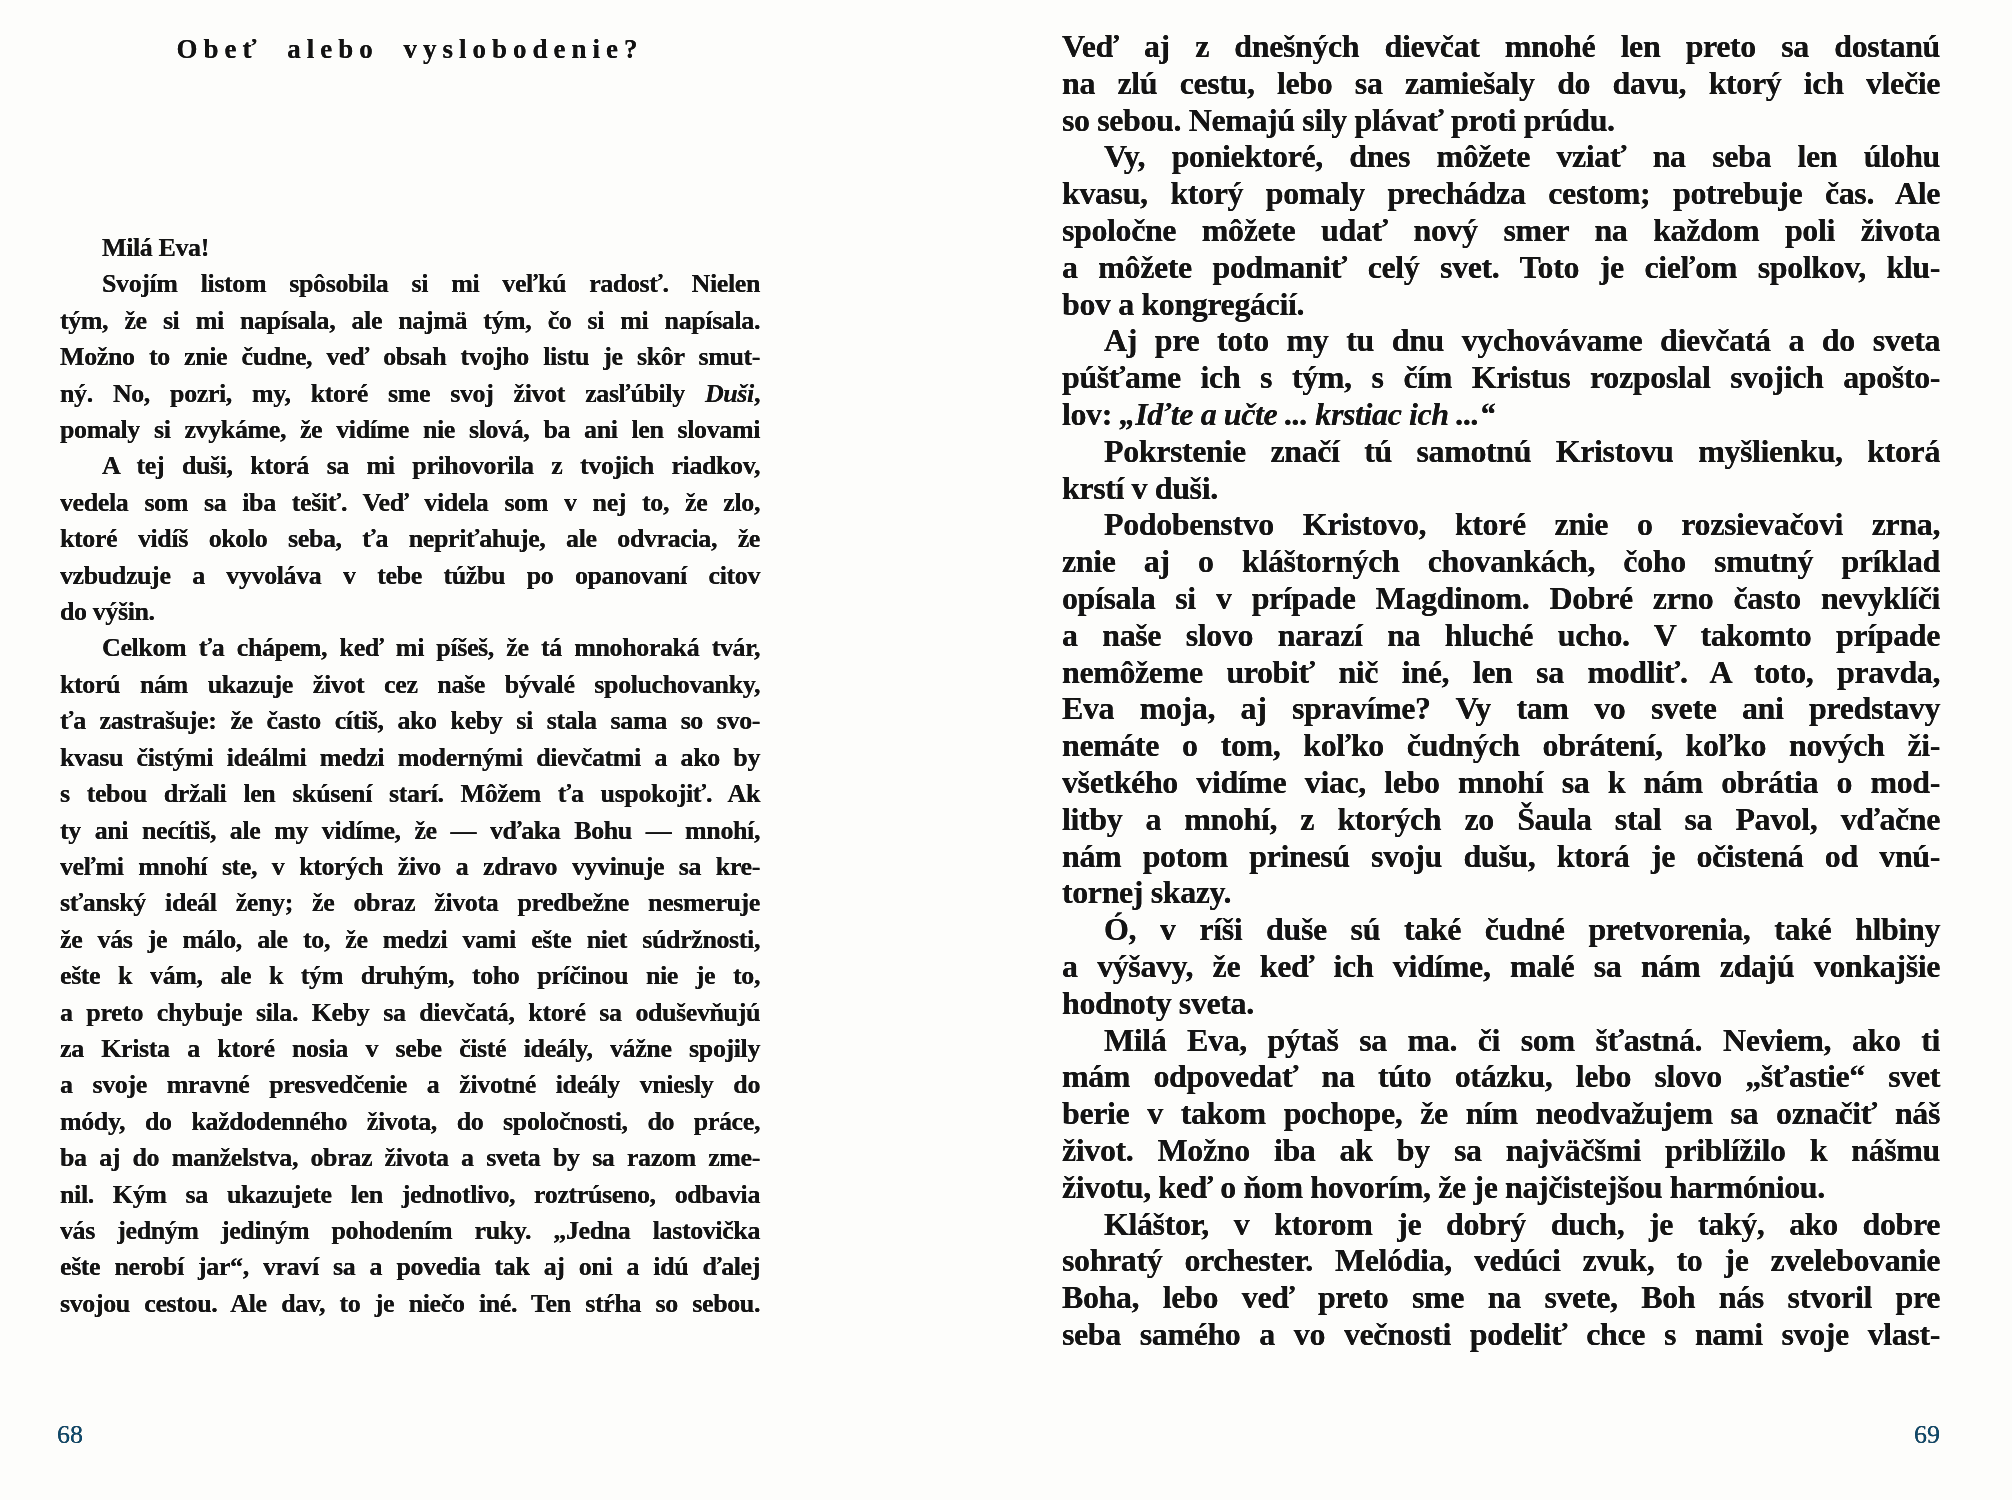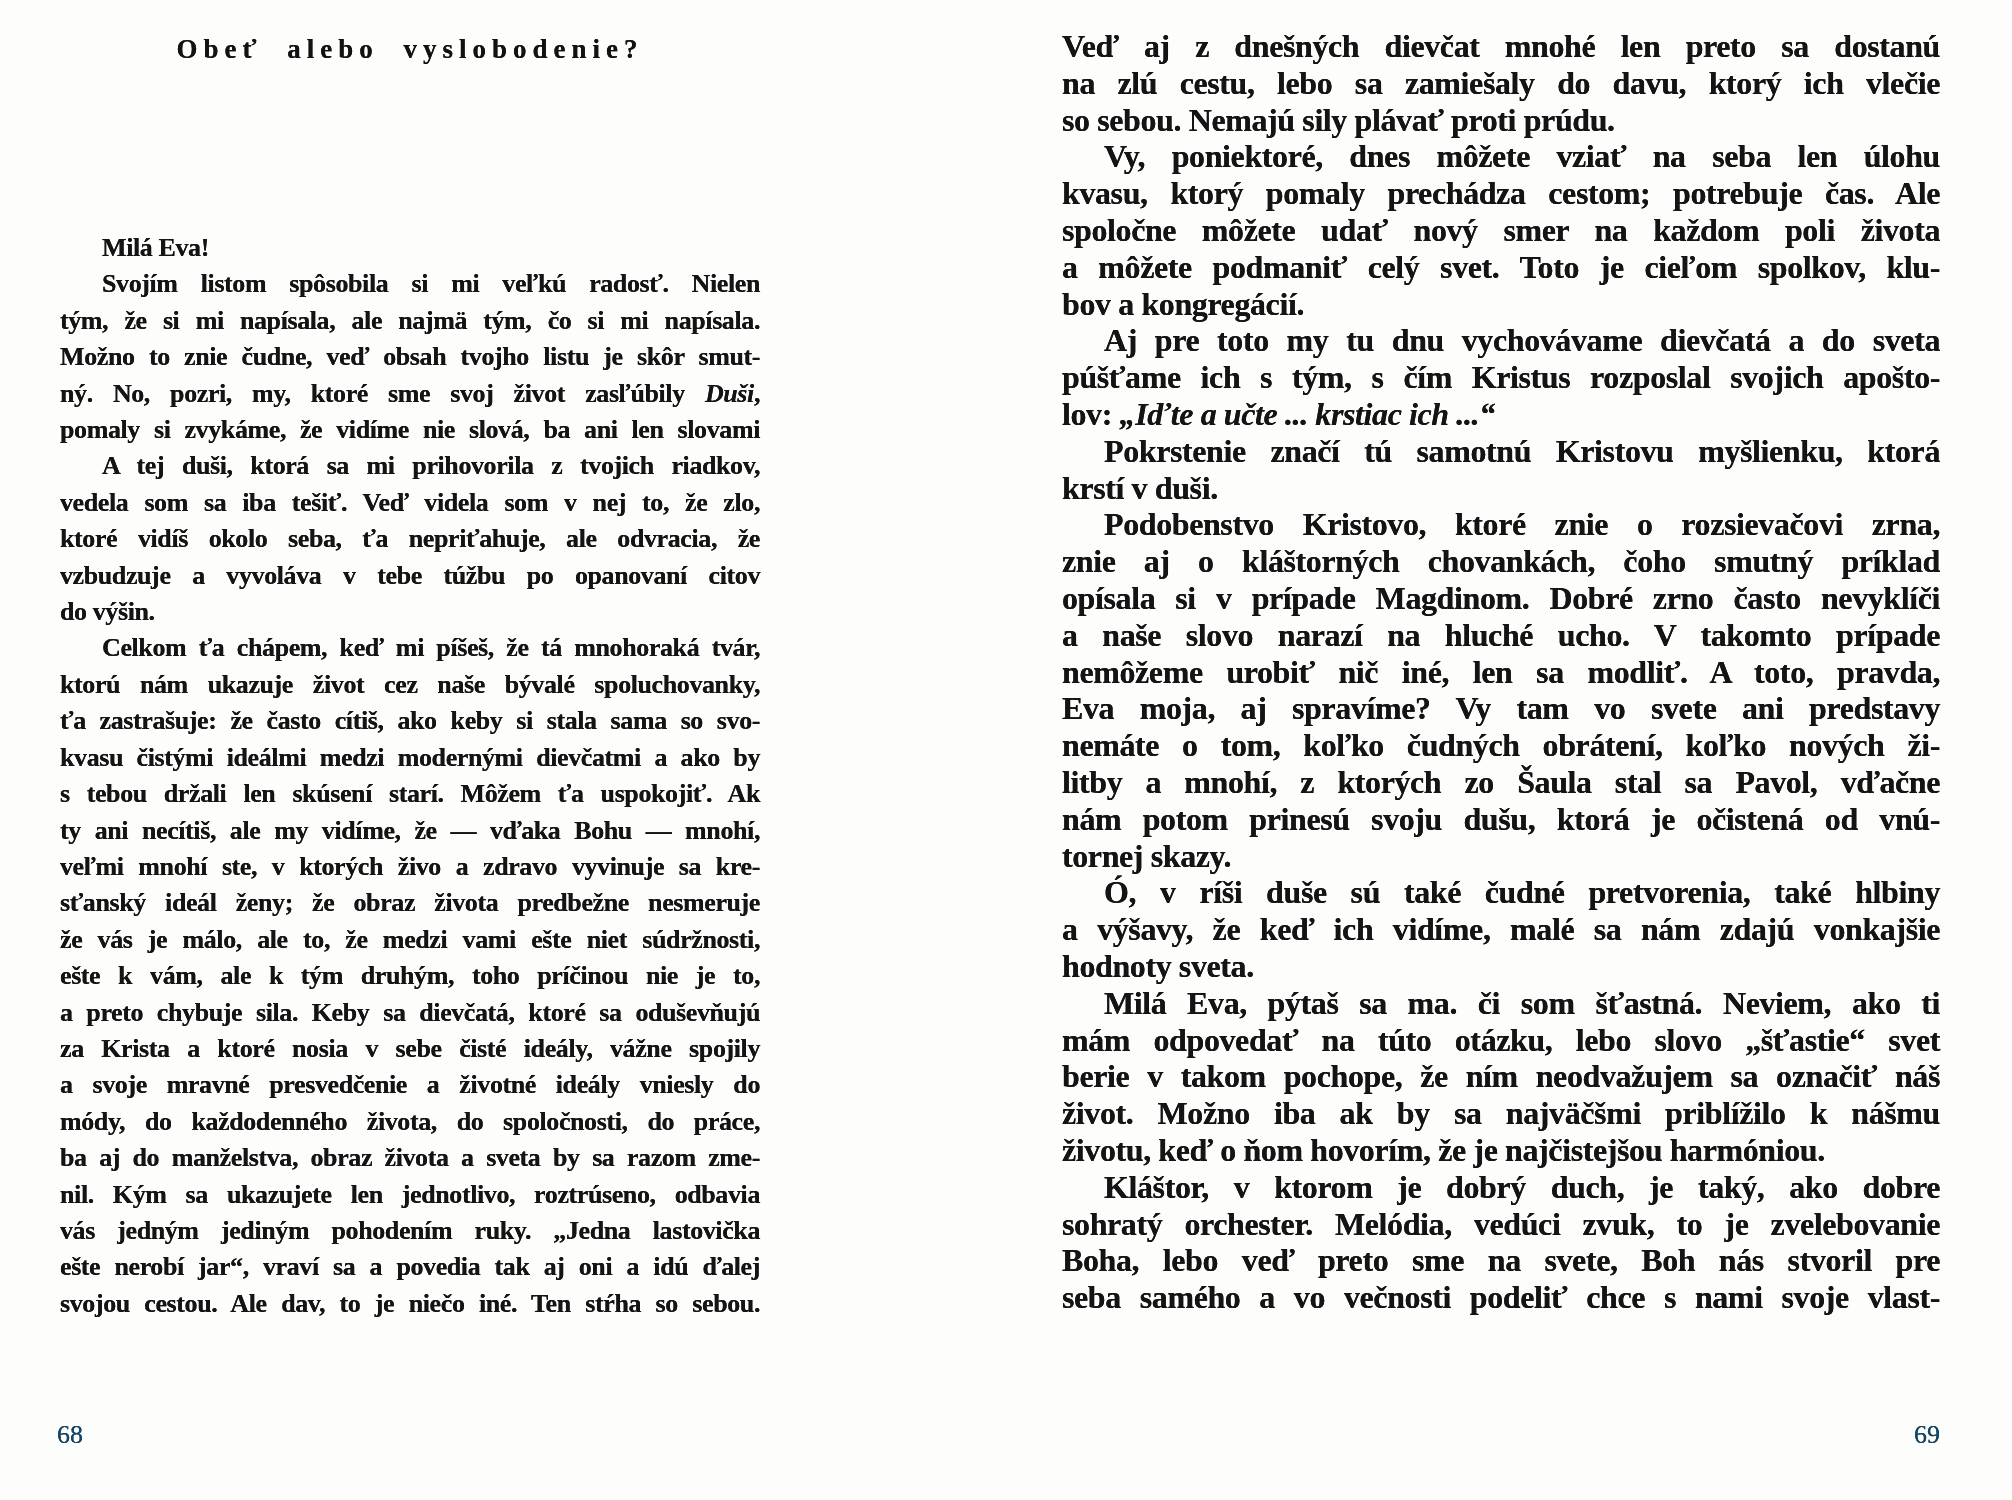--- a/index.html
+++ b/index.html
@@ -143,20 +143,21 @@
         <div class="line end"><span>krstí v duši.</span></div>
       </div>
       <div class="paragraph">
         <div class="line indent"><span>Podobenstvo Kristovo, ktoré znie o rozsievačovi zrna,</span></div>
         <div class="line"><span>znie aj o kláštorných chovankách, čoho smutný príklad</span></div>
         <div class="line"><span>opísala si v prípade Magdinom. Dobré zrno často nevyklíči</span></div>
         <div class="line"><span>a naše slovo narazí na hluché ucho. V takomto prípade</span></div>
         <div class="line"><span>nemôžeme urobiť nič iné, len sa modliť. A toto, pravda,</span></div>
         <div class="line"><span>Eva moja, aj spravíme? Vy tam vo svete ani predstavy</span></div>
         <div class="line"><span>nemáte o tom, koľko čudných obrátení, koľko nových ži-</span></div>
+        <div class="line"><span>všetkého vidíme viac, lebo mnohí sa k nám obrátia o mod-</span></div>
         <div class="line"><span>litby a mnohí, z ktorých zo Šaula stal sa Pavol, vďačne</span></div>
         <div class="line"><span>nám potom prinesú svoju dušu, ktorá je očistená od vnú-</span></div>
         <div class="line end"><span>tornej skazy.</span></div>
       </div>
       <div class="paragraph">
         <div class="line indent"><span>Ó, v ríši duše sú také čudné pretvorenia, také hlbiny</span></div>
         <div class="line"><span>a výšavy, že keď ich vidíme, malé sa nám zdajú vonkajšie</span></div>
         <div class="line end"><span>hodnoty sveta.</span></div>
       </div>
       <div class="paragraph">

